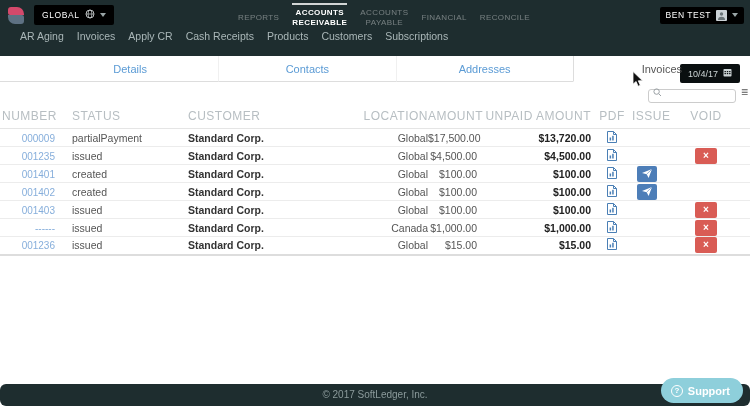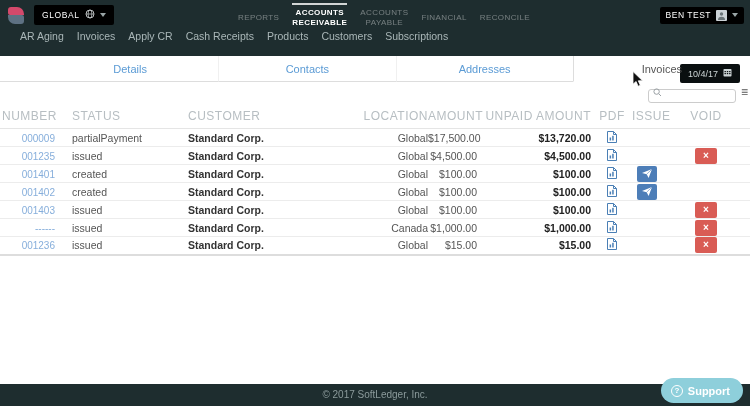--- a/index.html
+++ b/index.html
@@ -67,21 +67,21 @@
   td:nth-child(3){ font-weight:bold; color:#333; }
   td:nth-child(6){ font-weight:bold; color:#222; }
   .issue-btn { background:#4d7eb8; border:none; border-radius:2px; width:20px; height:16px;
     display:inline-flex; align-items:center; justify-content:center; cursor:pointer; vertical-align:middle; }
   .void-btn { background:#d95c55; border:none; border-radius:2px; width:22px; height:16px;
     color:#fff; font-weight:bold; font-size:10px; line-height:1; cursor:pointer; vertical-align:middle;
     font-family:inherit; }
   .pdf-wrap { display:inline-block; vertical-align:middle; cursor:pointer; }
 
   
-  .footer { position:absolute; left:0; bottom:0; width:750px; height:22px; background:#1e2d2f; }
+  .footer { position:absolute; left:0; bottom:0; width:750px; height:22px; background:#1e2d2f;border-radius:6px; }
   .copyright { text-align:center; line-height:22px; font-size:10px; color:#8b9a9b; }
   .support-btn { position:absolute; right:7px; bottom:3px; height:25px; border:none; border-radius:13px;
     background:#8ecfdb; color:#fff; font-weight:bold; font-size:11px; font-family:inherit;
     padding:0 13px 0 10px; display:flex; align-items:center; gap:5px; cursor:pointer; }
   .q-icon { width:12px; height:12px; border:1.2px solid #fff; border-radius:50%; font-size:8px;
     font-weight:bold; display:inline-flex; align-items:center; justify-content:center; }
 
   .cursor { position:absolute; left:632px; top:71px; z-index:50; pointer-events:none; }
 </style>
 </head>

